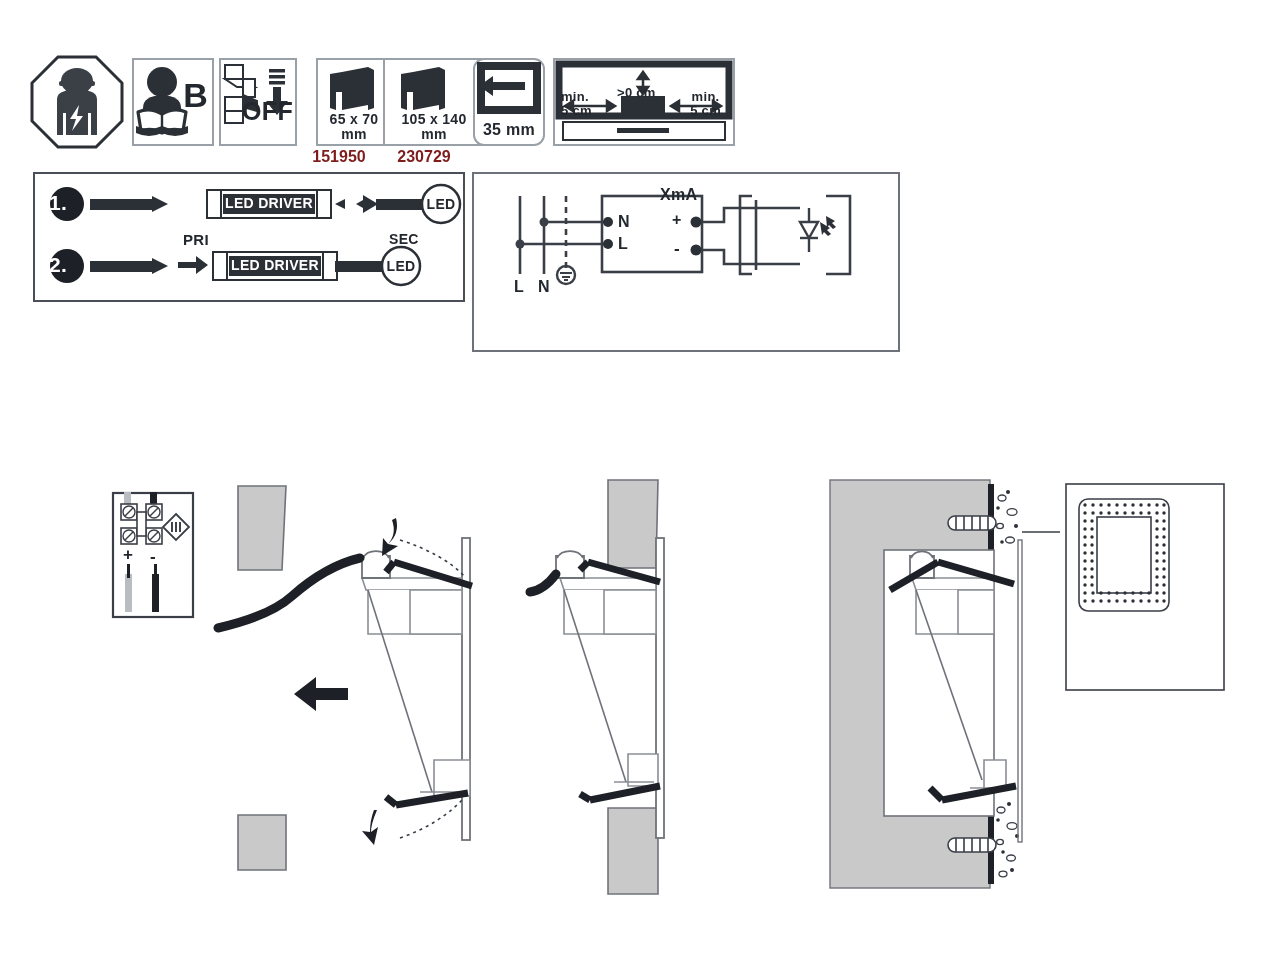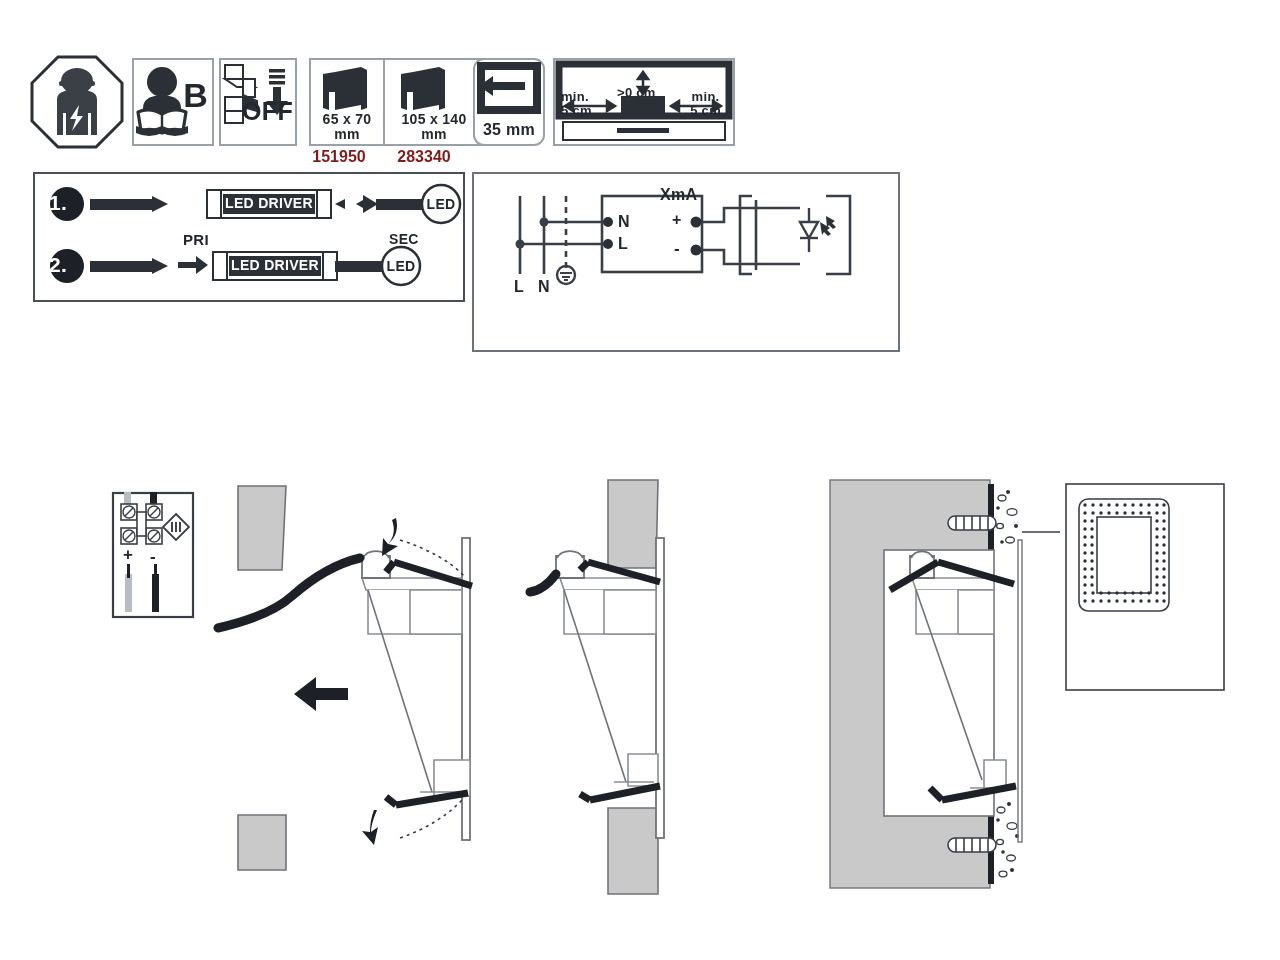--- a/index.html
+++ b/index.html
@@ -49,39 +49,39 @@
     <path d="M22,32 l14,6 v10 l-14,-4 z" fill="#2b2f36" stroke="#2b2f36" stroke-width="2"></path>
     <path d="M4,48 h18 v12 h-18 z" fill="#fff" stroke="#2b2f36" stroke-width="2"></path>
     <rect x="48" y="6" width="16" height="3.5" fill="#2b2f36"></rect>
     <rect x="48" y="12" width="16" height="3.5" fill="#2b2f36"></rect>
     <rect x="48" y="18" width="16" height="3.5" fill="#2b2f36"></rect>
     <path d="M52,24 h8 v14 h7 l-11,14 -11,-14 h7 z" fill="#2b2f36"></path>
   </svg>
   <span class="lbl" style="left:0;right:2px;bottom:20px;font-size:25px;text-align:right;">OFF</span>
 </div>
 
-<div class="icobox" style="left:309px;top:58px;width:76px;height:88px;">
+<div class="icobox" style="left:316px;top:58px;width:76px;height:88px;">
   <svg width="60" height="48" viewBox="0 0 60 48" style="margin:6px 0 0 10px;">
     <path d="M14,6 l26,-5 v38 l-26,5 v-18 h-6 v18 l-6,-2 v-34 z" fill="#2b2f36"></path>
     <path d="M40,1 l6,3 v38 l-6,2 z" fill="#2b2f36"></path>
   </svg>
   <span class="lbl" style="left:0;right:0;top:52px;font-size:14px;"><span>65 x 70</span>
 <span>mm</span></span>
 </div>
 <div class="cap" style="left:303px;top:148px;width:72px;font-size:16px;">151950</div>
 
 <div class="icobox" style="left:383px;top:58px;width:102px;height:88px;">
   <svg width="60" height="48" viewBox="0 0 60 48" style="margin:6px 0 0 14px;">
     <path d="M14,6 l26,-5 v38 l-26,5 v-18 h-6 v18 l-6,-2 v-34 z" fill="#2b2f36"></path>
     <path d="M40,1 l6,3 v38 l-6,2 z" fill="#2b2f36"></path>
   </svg>
   <span class="lbl" style="left:0;right:0;top:52px;font-size:14px;"><span>105 x 140</span>
 <span>mm</span></span>
 </div>
-<div class="cap" style="left:383px;top:148px;width:82px;font-size:16px;">283340</div>
+<div class="cap" style="left:383px;top:148px;width:82px;font-size:16px;">230729</div>
 
 <div class="icobox" style="left:473px;top:58px;width:72px;height:88px;border-color:#9aa0a8;border-radius:11px;">
   <svg width="68" height="58" viewBox="0 0 68 58">
     <path d="M2,2 h64 v8 h-56 v36 h56 v8 h-64 z" fill="#2b2f36"></path>
     <rect x="58" y="2" width="8" height="52" fill="#2b2f36"></rect>
     <path d="M50,22 h-32 v-6 l-14,10 14,10 v-6 h32 z" fill="#2b2f36"></path>
   </svg>
   <span class="lbl" style="left:0;right:0;bottom:5px;font-size:16px;">35 mm</span>
 </div>
 

